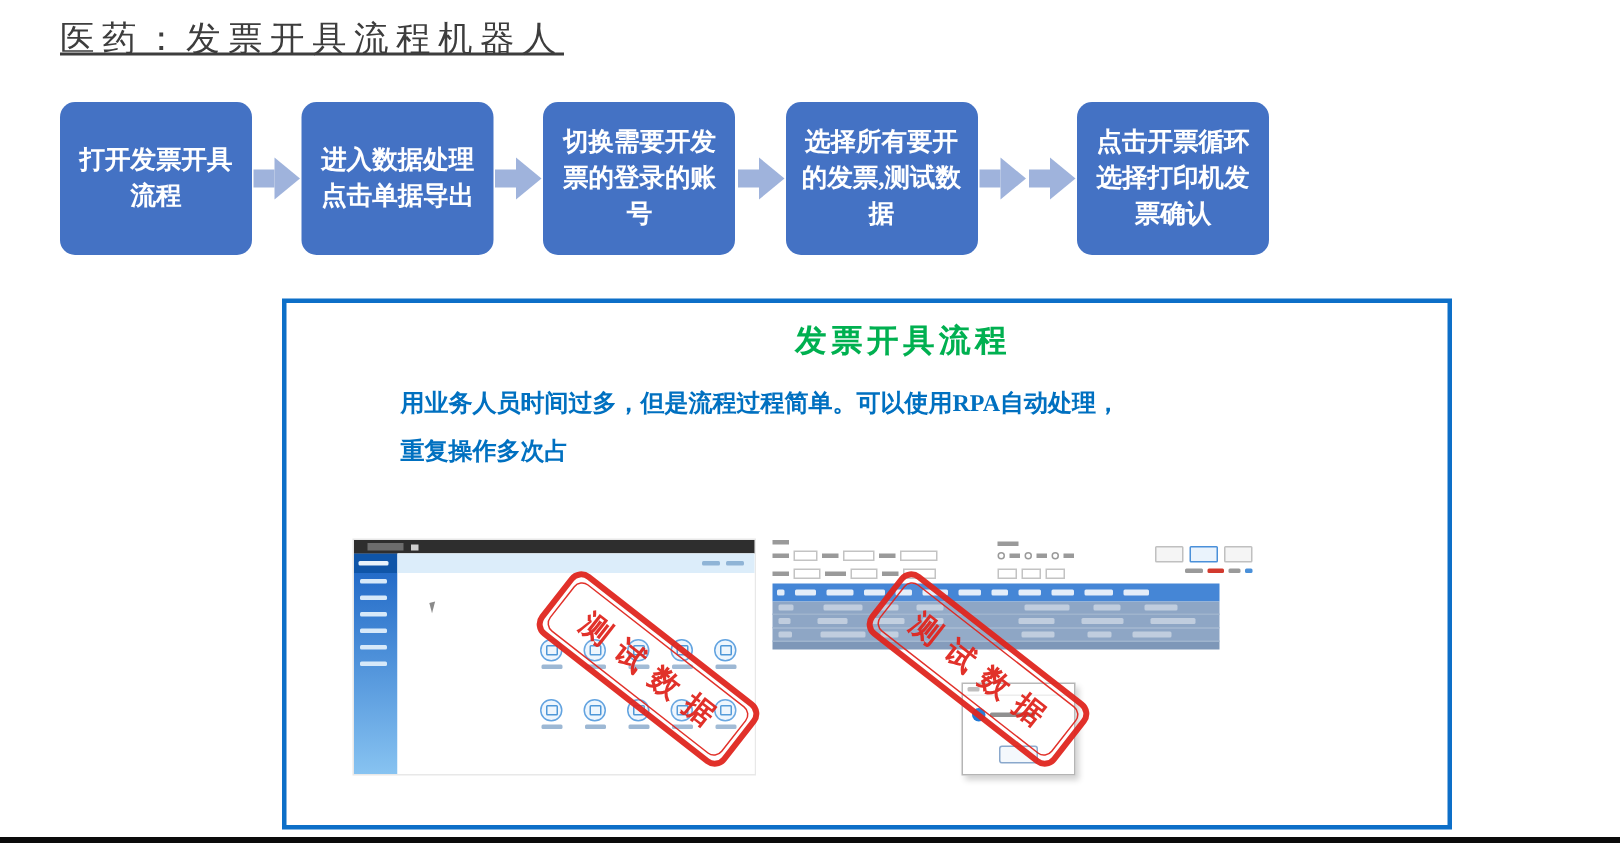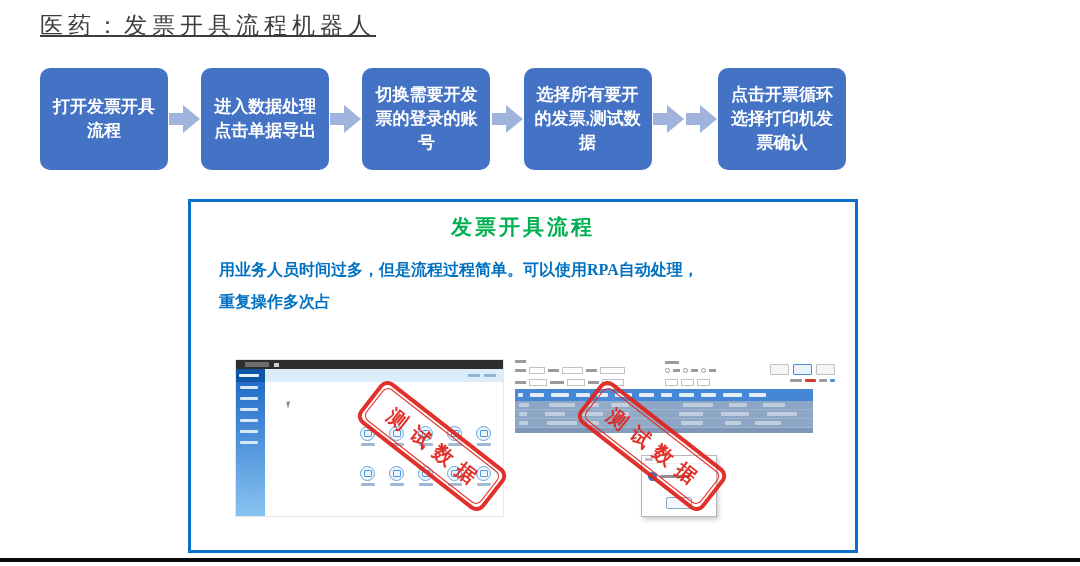--- a/index.html
+++ b/index.html
@@ -15,22 +15,22 @@
   .flow-box{width:128px;height:102px;background:#4472C4;border-radius:10px;color:#fff;
             display:flex;align-items:center;justify-content:center;text-align:center;
             font-size:17px;font-weight:700;line-height:1.4;padding:4px 10px;box-sizing:border-box;}
   .gap{flex:1;display:flex;align-items:center;justify-content:center;}
   .arrow{display:flex;align-items:center;}
   .arrow .tail{width:14px;height:12px;background:#9FB3DC;}
   .arrow .head{width:0;height:0;border-top:14px solid transparent;border-bottom:14px solid transparent;
                border-left:17px solid #9FB3DC;}
 
   
-  .panel{position:absolute;left:188px;top:199px;width:670px;height:354px;box-sizing:border-box;
-         border:3px solid #0D6FC8;background:#fff;}
+  .panel{position:absolute;left:188px;top:199px;width:780px;height:354px;box-sizing:border-box;
+         border:3px solid #0D6FC8;background:#fff;padding-left:48px;}
   .panel-title{margin-top:11px;text-align:center;font-size:21px;font-weight:700;color:#00B050;
                letter-spacing:3px;}
   .panel-body{margin-top:13px;padding:0 28px;color:#0070C0;font-weight:700;font-size:16px;}
   .body-line{line-height:32px;white-space:nowrap;}
   .body-line.indent{text-indent:2em;}
 
   
   .sk{display:inline-block;height:3px;background:#a9c2da;border-radius:1px;}
 
   

